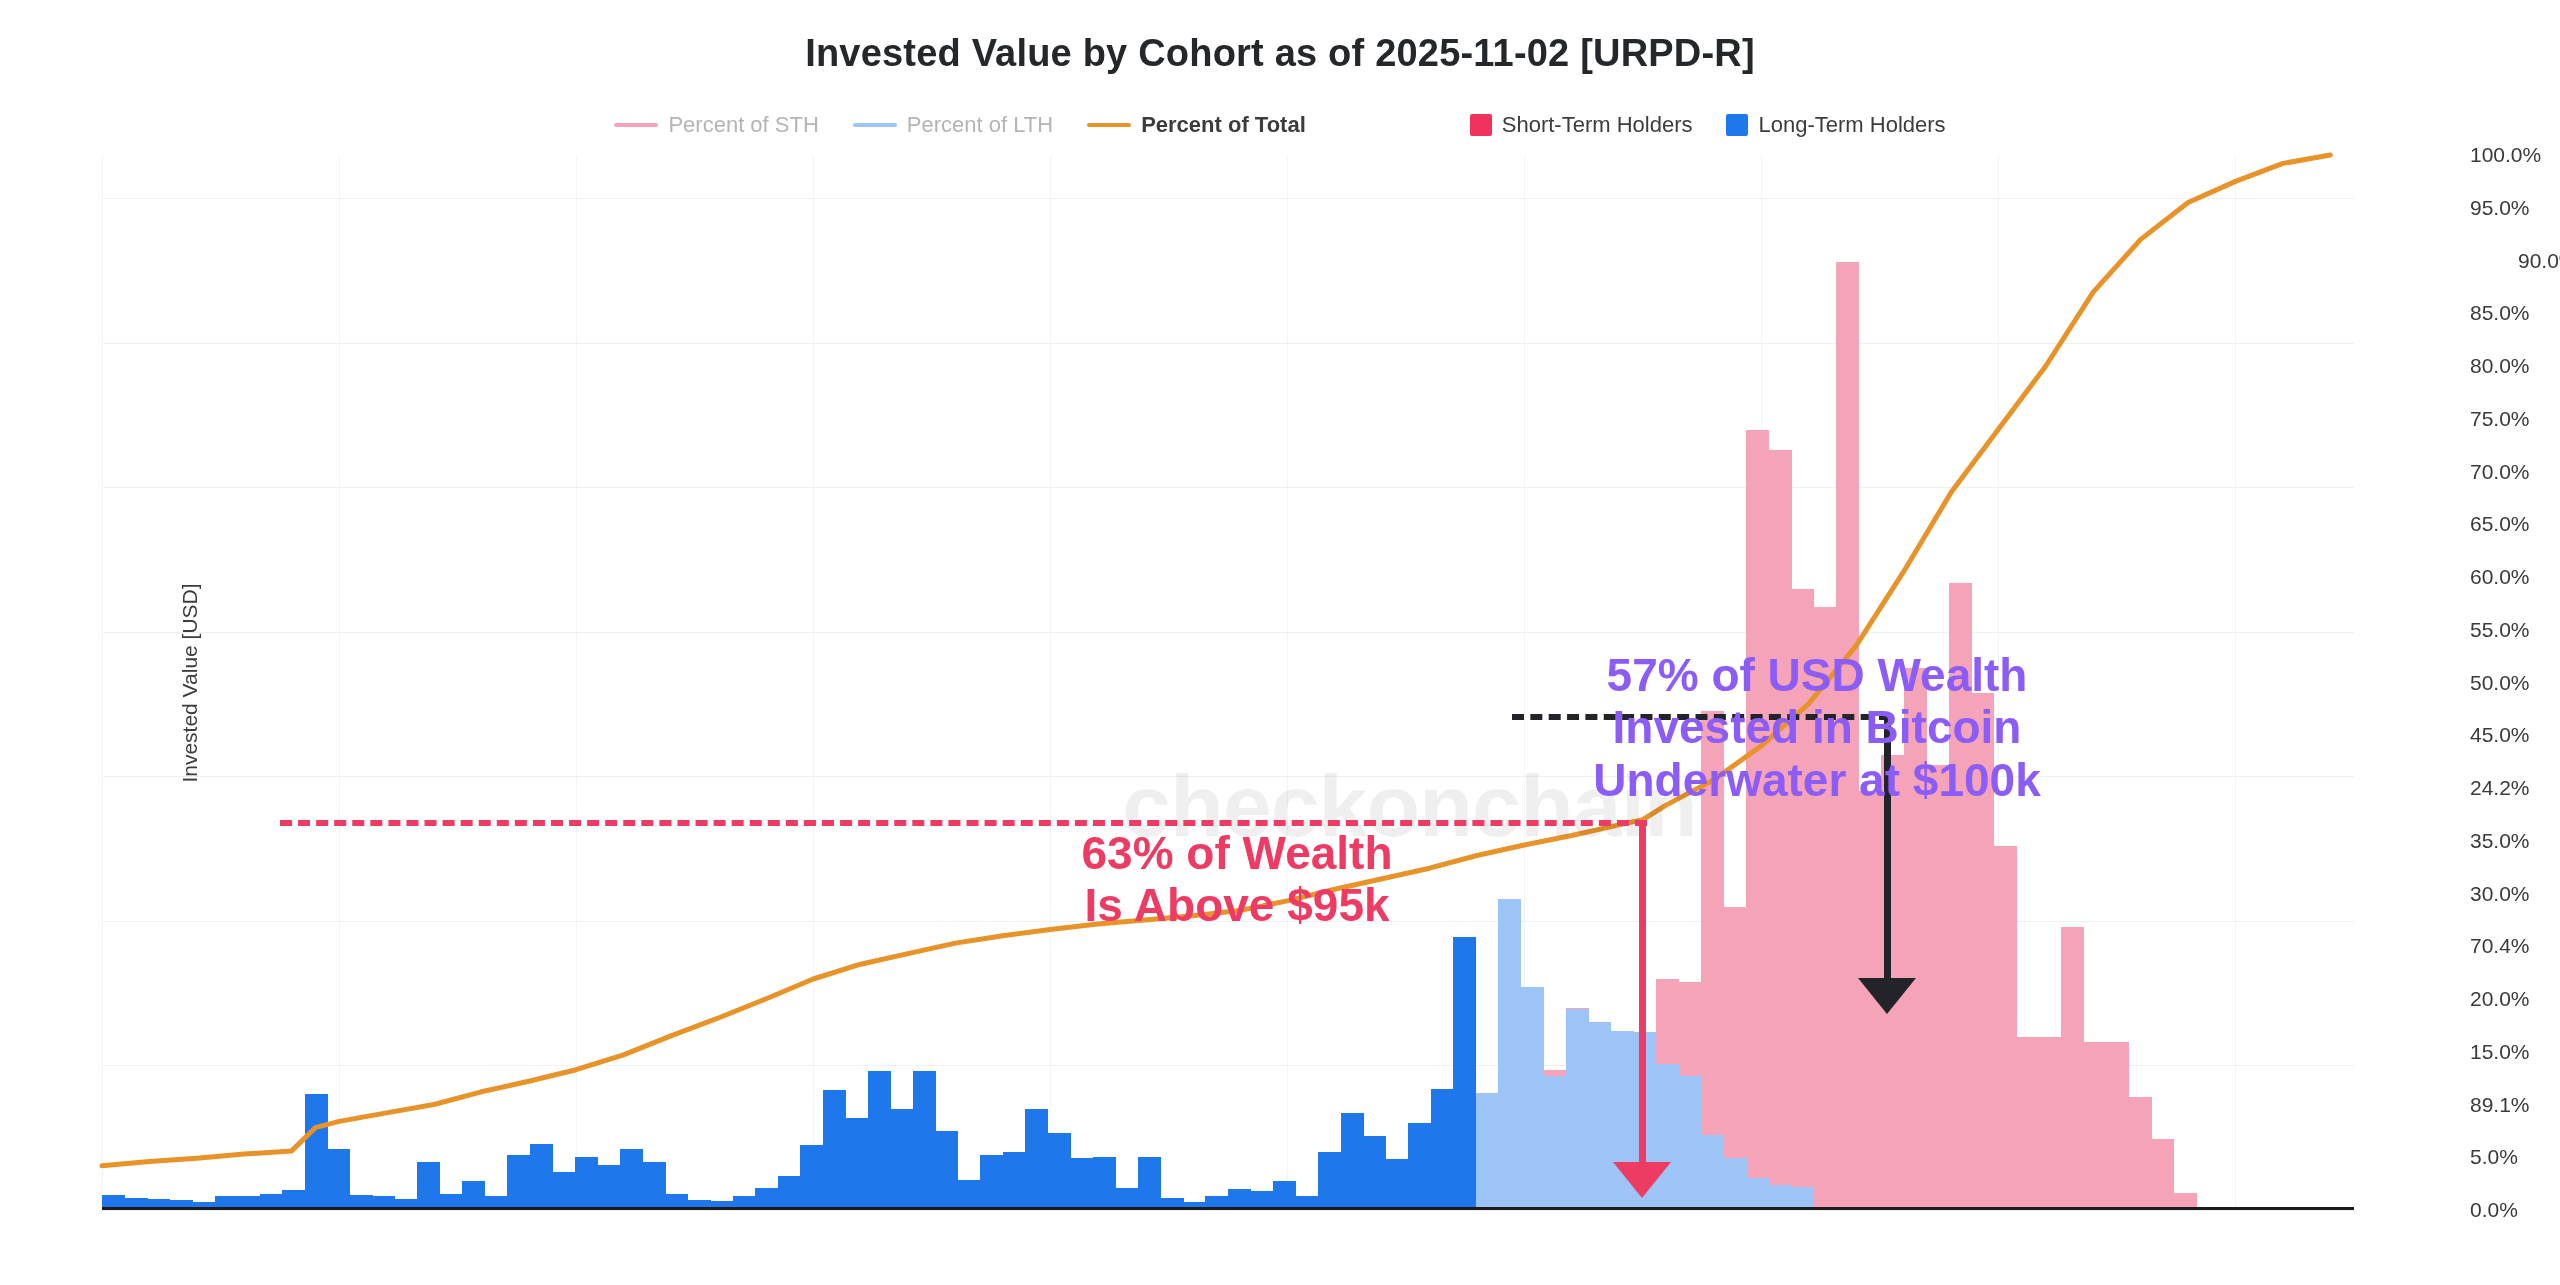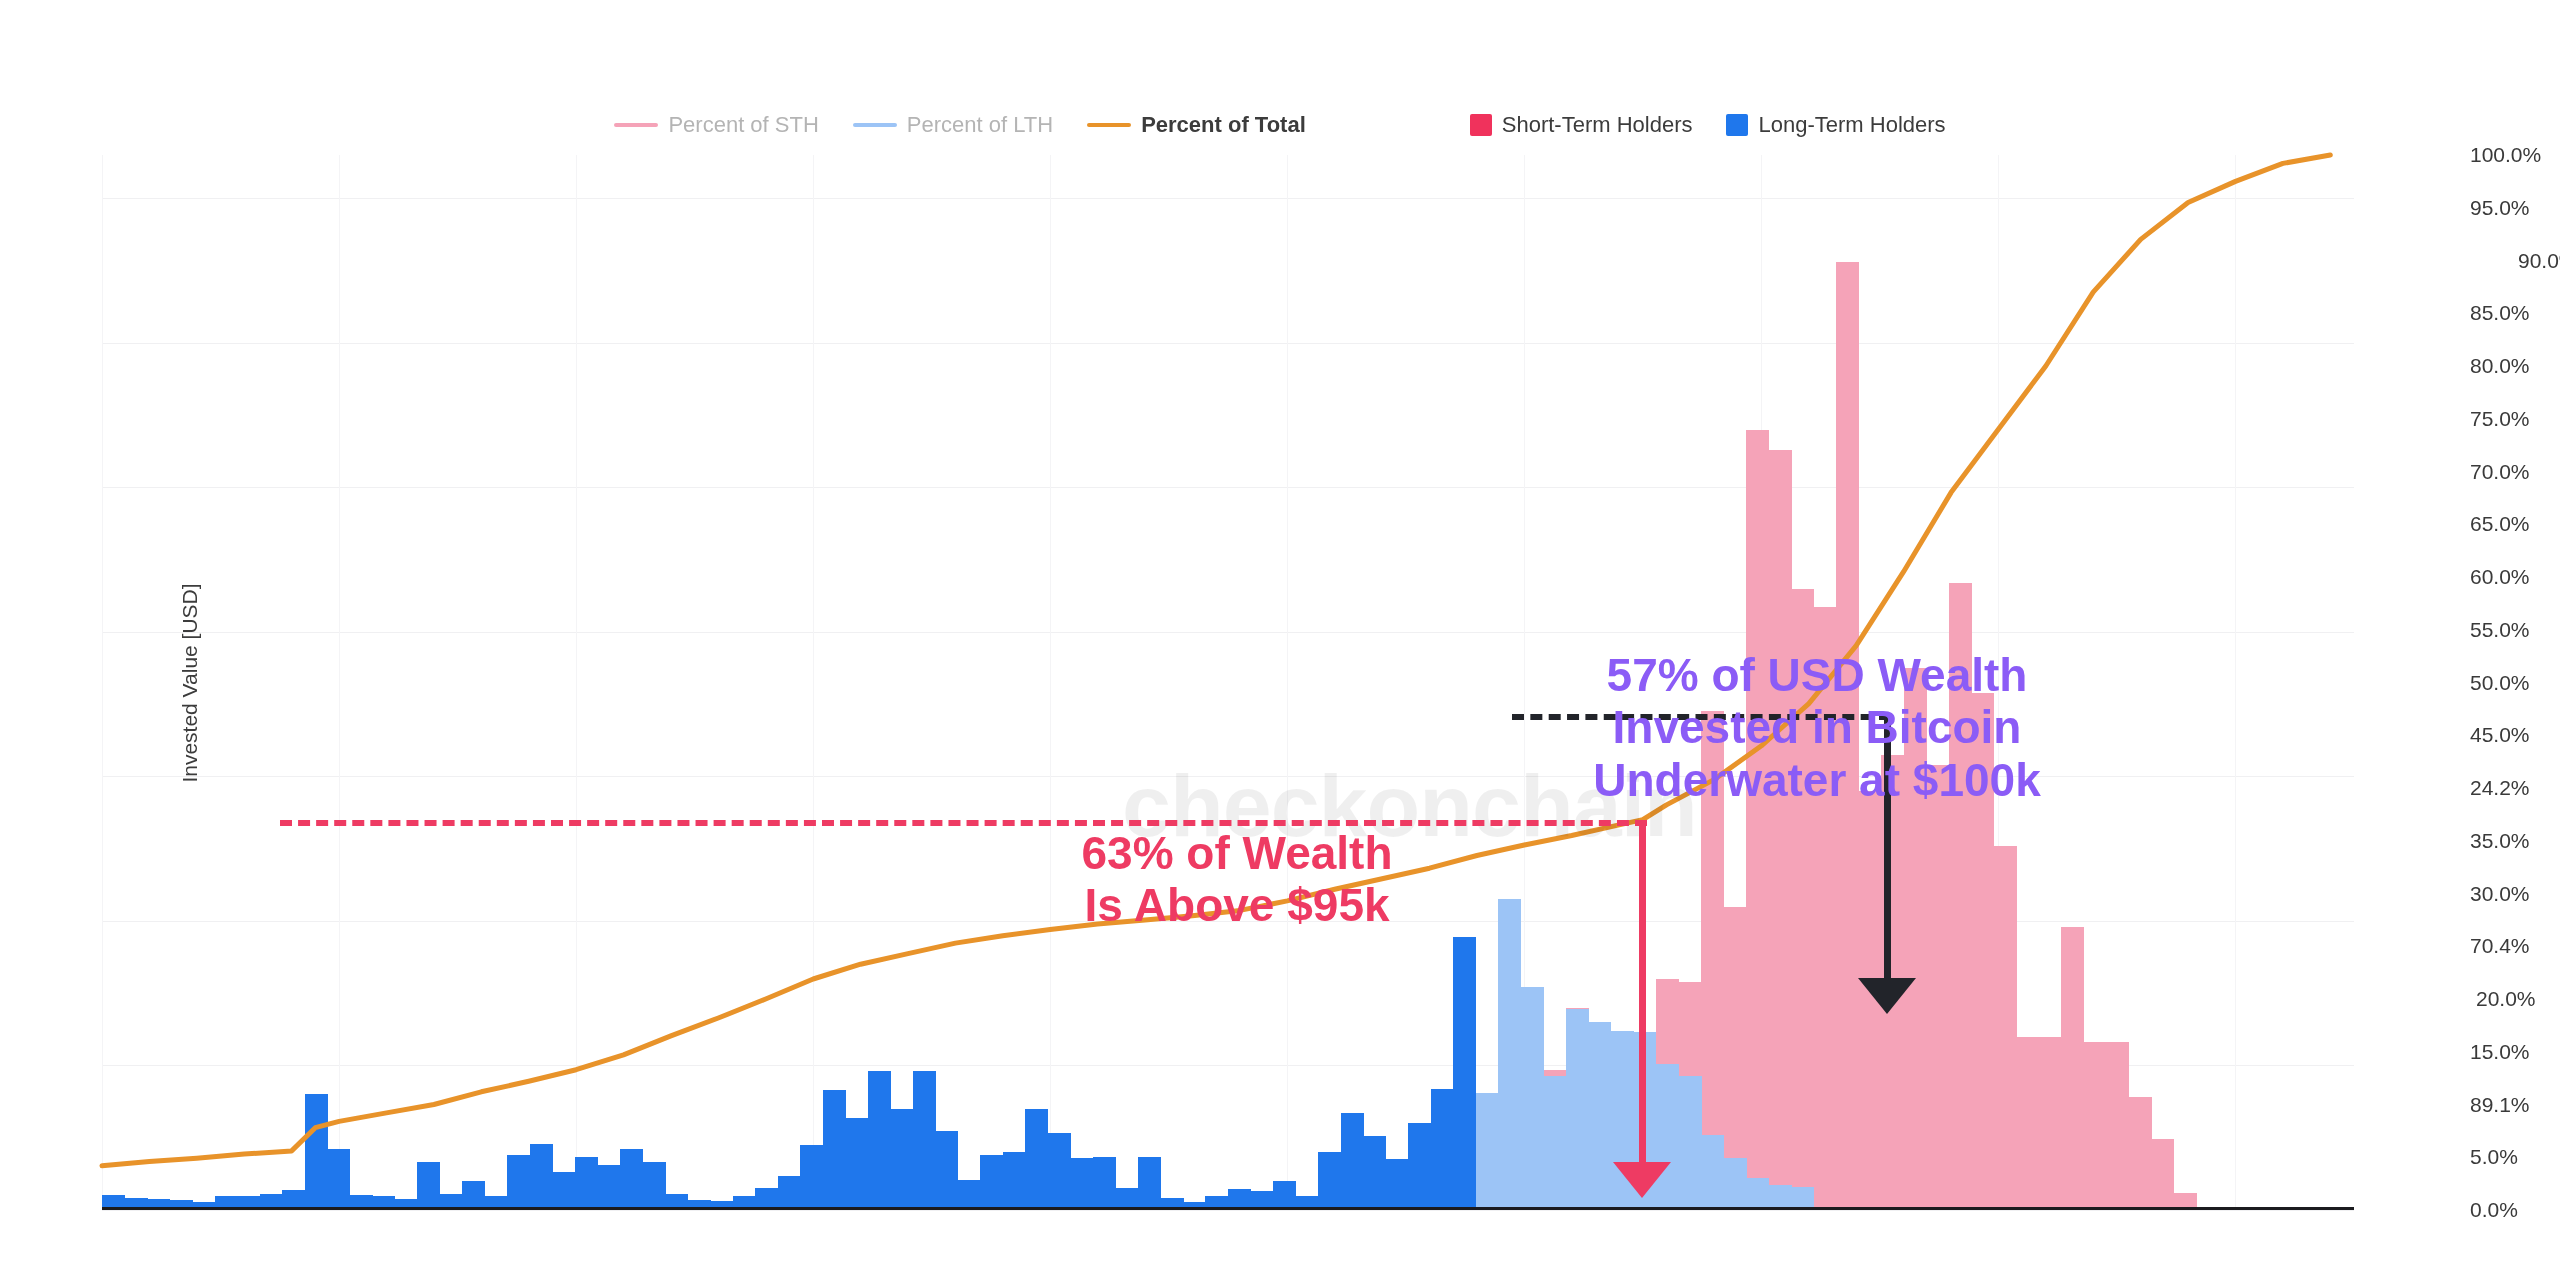--- a/index.html
+++ b/index.html
@@ -83,20 +83,21 @@
   .dashline.black{border-top:6px dashed #22242a;}
 
   .arrow-shaft{position:absolute;}
   .arrow-head{position:absolute;width:0;height:0;}
 </style>
 </head>
 <body>
 
 <div id="root">
 
+  <div class="chart-title">Invested Value by Cohort as of 2025-11-02 [URPD-R]</div>
 
   <div class="legend">
     <div class="legend-group lines">
       <div class="legend-item">
         <span class="legend-line" style="background:#f5a3b8"></span>
         <span class="legend-label muted">Percent of STH</span>
       </div>
       <div class="legend-item">
         <span class="legend-line" style="background:#9cc4f6"></span>
         <span class="legend-label muted">Percent of LTH</span>
@@ -254,21 +255,21 @@
     <div class="axis-bottom"></div>
 
     <div class="watermark">checkonchain</div>
 
     <div id="ytick-layer"></div>
     <div id="y2tick-layer">
         <div class="y2tick" style="top: 1055px;">0.0%</div>
         <div class="y2tick" style="top: 1002.25px;">5.0%</div>
         <div class="y2tick" style="top: 949.5px;">89.1%</div>
         <div class="y2tick" style="top: 896.75px;">15.0%</div>
-        <div class="y2tick" style="top: 844px; margin-left: 6px;">20.0%</div>
+        <div class="y2tick" style="top: 844px;">20.0%</div>
         <div class="y2tick" style="top: 791.25px;">70.4%</div>
         <div class="y2tick" style="top: 738.5px;">30.0%</div>
         <div class="y2tick" style="top: 685.75px;">35.0%</div>
         <div class="y2tick" style="top: 633px;">24.2%</div>
         <div class="y2tick" style="top: 580.25px;">45.0%</div>
         <div class="y2tick" style="top: 527.5px;">50.0%</div>
         <div class="y2tick" style="top: 474.75px;">55.0%</div>
         <div class="y2tick" style="top: 422px;">60.0%</div>
         <div class="y2tick" style="top: 369.25px;">65.0%</div>
         <div class="y2tick" style="top: 316.5px;">70.0%</div>

